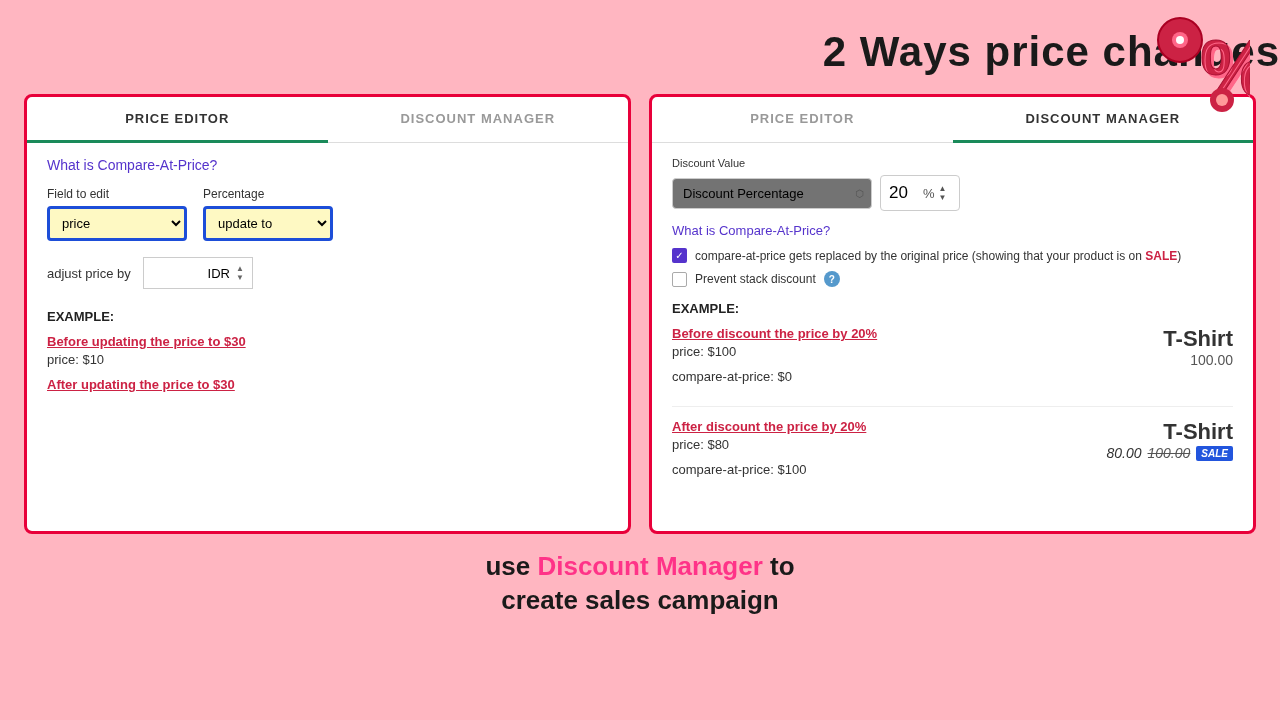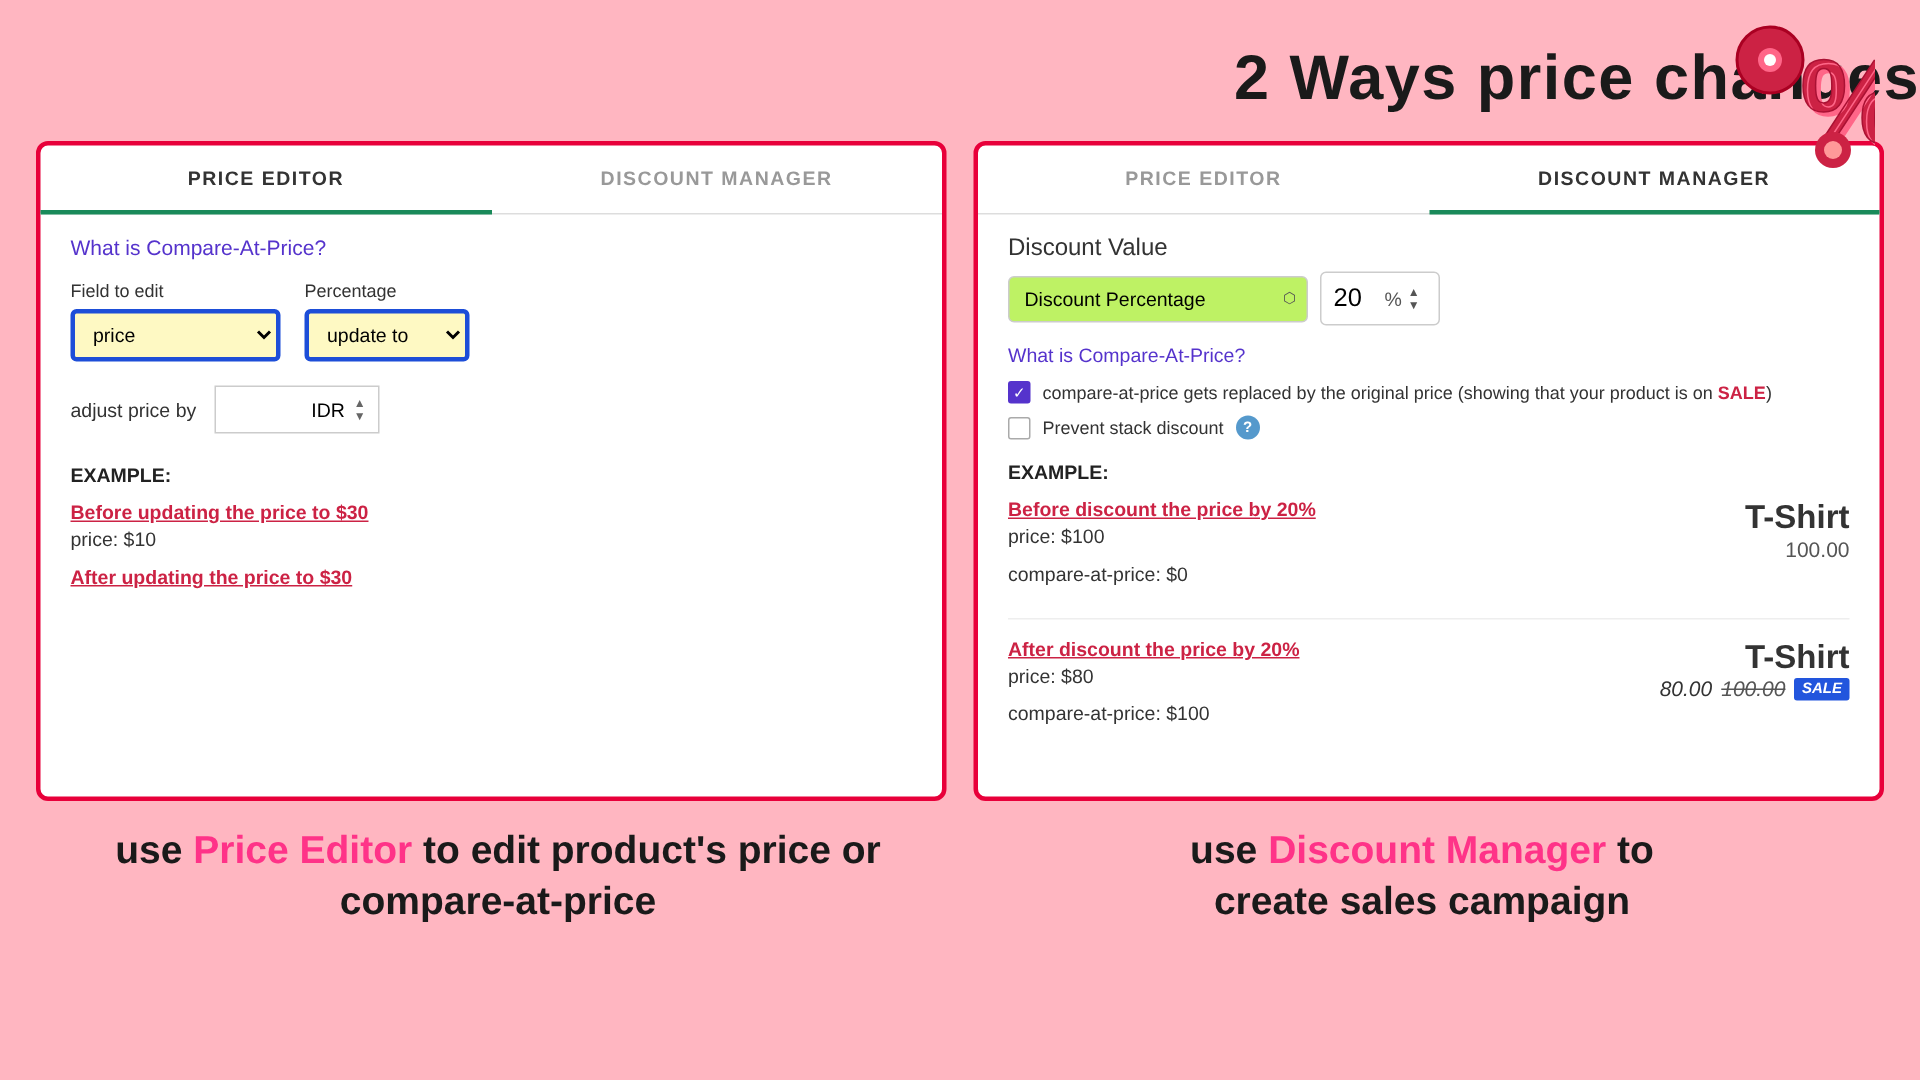--- a/index.html
+++ b/index.html
@@ -110,21 +110,21 @@
       padding: 6px 8px;
       font-size: 13px;
       background: #fef9c3;
       cursor: pointer;
       appearance: auto;
     }
     .select-input-wide {
       width: 140px;
     }
     .select-input-med {
-      width: 110px;
+      width: 130px;
     }
 
     .adjust-row {
       display: flex;
       align-items: center;
       gap: 12px;
       margin-bottom: 16px;
     }
     .adjust-label {
       font-size: 13px;
@@ -167,40 +167,40 @@
       margin-bottom: 3px;
     }
     .example-line {
       font-size: 13px;
       color: #333;
       margin-bottom: 10px;
     }
 
     
     .discount-value-label {
-      font-size: 16px;
+      font-size: 11px;
       color: #333;
       margin-bottom: 6px;
       font-weight: 500;
     }
     .discount-controls {
       display: flex;
       gap: 8px;
       margin-bottom: 12px;
       align-items: center;
     }
     .discount-select-wrap {
       position: relative;
     }
     .discount-select {
       border: 1px solid #ccc;
       border-radius: 4px;
       padding: 7px 30px 7px 10px;
       font-size: 13px;
-      background: #bef264;
+      background: #737373;
       appearance: none;
       width: 200px;
       cursor: pointer;
     }
     .discount-select-arrow {
       position: absolute;
       right: 8px;
       top: 50%;
       transform: translateY(-50%);
       font-size: 10px;
@@ -509,23 +509,19 @@
               </div>
             </div>
           </div>
         </div>
       </div>
     </div>
 
   </div>
 
   <div class="bottom-text">
-    <div class="bottom-left">
-      <span>use </span><span class="highlight-pink">Price Editor</span><span> to edit product's price or</span><br>
-      <span>compare-at-price</span>
-    </div>
     <div class="bottom-right">
       <span>use </span><span class="highlight-pink">Discount Manager</span><span> to</span><br>
       <span>create sales campaign</span>
     </div>
   </div>
 
 </div>
 
 </body></html>

